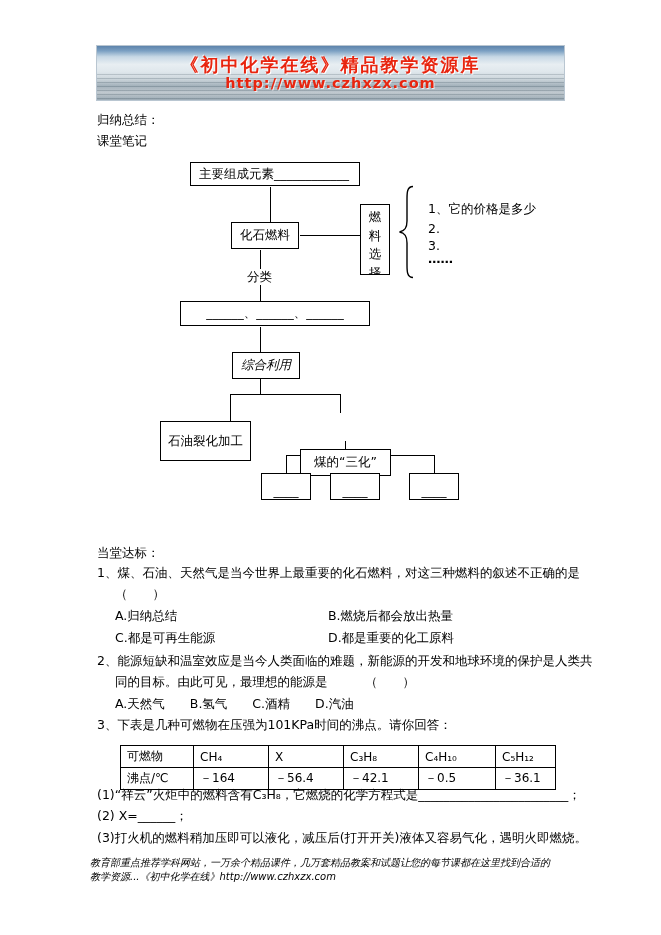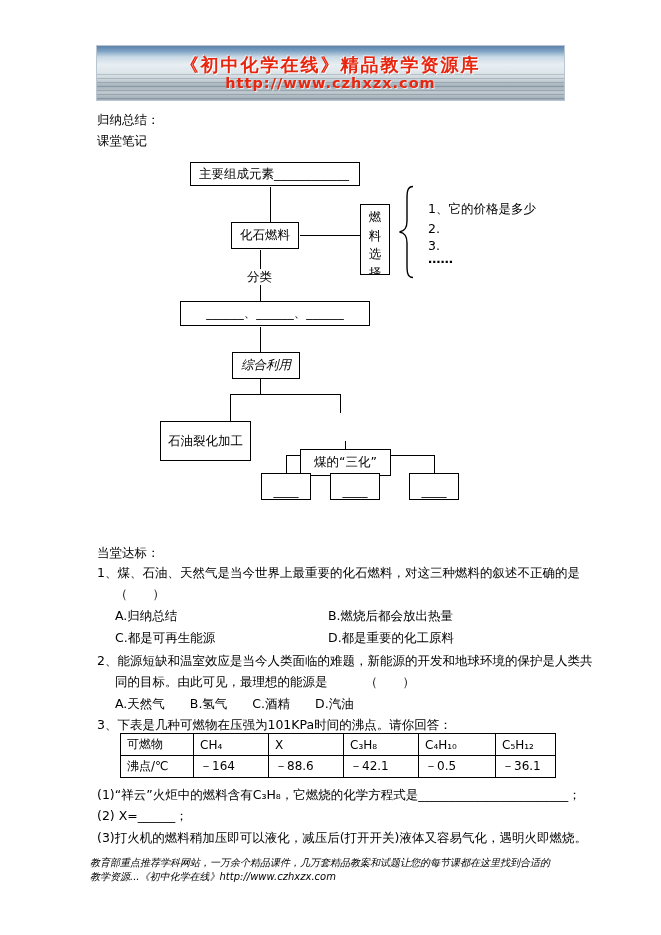--- a/index.html
+++ b/index.html
@@ -50,21 +50,21 @@
     font-size:12.5px; white-space:pre;
   }
   .line { position:absolute; background:#000; }
   .vtext {
     white-space:pre-line; text-align:center; line-height:18.5px;
     padding-top:3px; align-items:flex-start; overflow:hidden;
   }
   .ebox-line { padding-top:8px; letter-spacing:0; }
 
   
-  table.qtable { border-collapse:collapse; table-layout:fixed; }
+  table.qtable { border-collapse:collapse; table-layout:fixed;margin-top:12px; }
   table.qtable td {
     border:1px solid #000; height:22px; padding:0 0 0 6px;
     font-size:12px; font-family:"DejaVu Sans", sans-serif; white-space:pre;
   }
 </style>
 </head>
 <body>
 
 <div class="abs banner">
   <div class="banner-title">《初中化学在线》精品教学资源库</div>
@@ -149,21 +149,21 @@
     <td>可燃物</td>
     <td>CH₄</td>
     <td>X</td>
     <td>C₃H₈</td>
     <td>C₄H₁₀</td>
     <td>C₅H₁₂</td>
   </tr>
   <tr>
     <td>沸点/℃</td>
     <td>－164</td>
-    <td>－88.6</td>
+    <td>－56.4</td>
     <td>－42.1</td>
     <td>－0.5</td>
     <td>－36.1</td>
   </tr>
 </tbody>
   </table>
 
 <div class="abs txt" style="left:97px; top:787px;">(1)“祥云”火炬中的燃料含有C₃H₈，它燃烧的化学方程式是________________________；</div>
 <div class="abs txt" style="left:97px; top:808px;">(2) X=______；</div>
 <div class="abs txt" style="left:97px; top:830px;">(3)打火机的燃料稍加压即可以液化，减压后(打开开关)液体又容易气化，遇明火即燃烧。</div>

